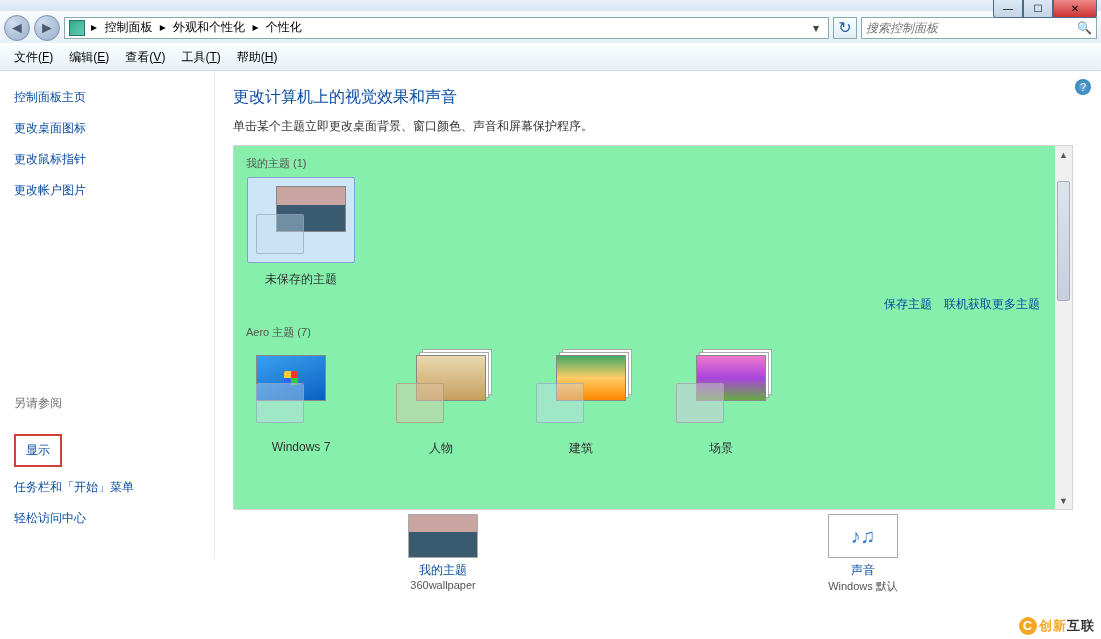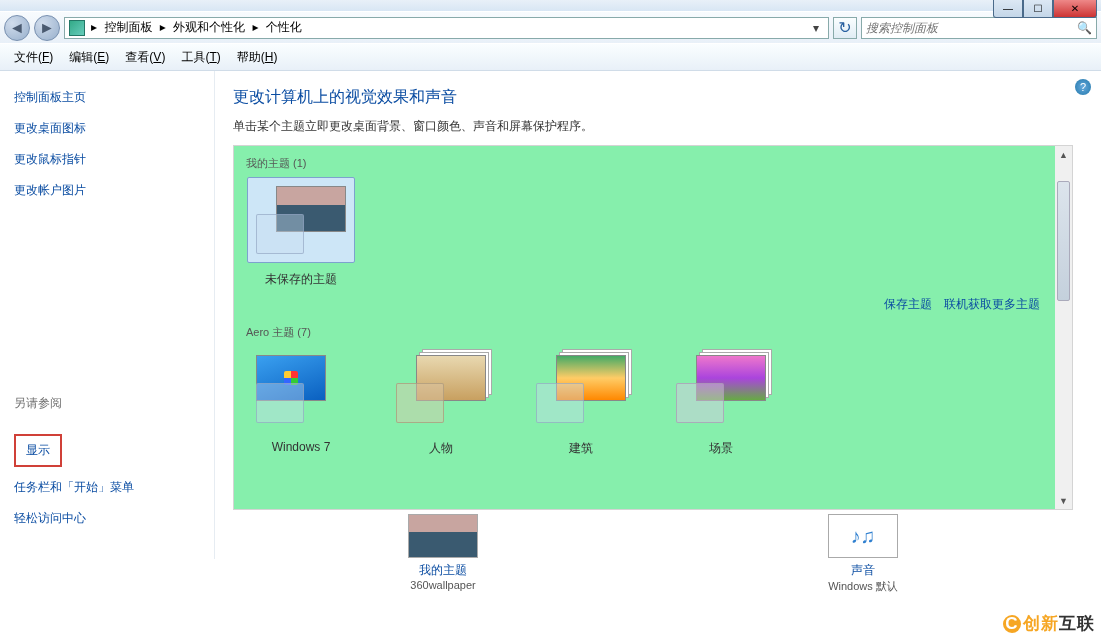--- a/index.html
+++ b/index.html
@@ -80,21 +80,21 @@
 .settings-row { display: flex; justify-content: space-around; width: 840px; margin-top: 4px; }
 .setting-item { text-align: center; width: 180px; cursor: pointer; }
 .setting-thumb { width: 70px; height: 44px; margin: 0 auto 4px; border: 1px solid #aaa; }
 .st-wall { background: linear-gradient(#c8a5a0 40%, #3a5a70 40%); }
 .st-color { background: rgba(150,200,240,0.5); border: 1px solid #8ac; }
 .st-sound { background: #fff; display: flex; align-items: center; justify-content: center; color: #3080d0; font-size: 20px; }
 .setting-title { font-size: 12px; color: #0b4da2; }
 .setting-sub { font-size: 11px; color: #555; }
 
 
-.watermark { position: absolute; right: 6px; bottom: 4px; font-size: 17px; font-weight: bold; letter-spacing: 1px; }
+.watermark { position: absolute; right: 6px; bottom: 4px; font-size: 13px; font-weight: bold; letter-spacing: 1px; }
 .watermark .c-badge { display:inline-block; width:18px; height:18px; border-radius:50%; background:#f6a623; color:#fff; text-align:center; line-height:18px; margin-right:2px; }
 .watermark .wm-a { color:#f6a623; }
 .watermark .wm-b { color:#333; }
 </style>
 </head>
 <body>
 
 <div class="titlebar">
   <div class="win-controls">
     <div class="win-btn win-min">—</div>

